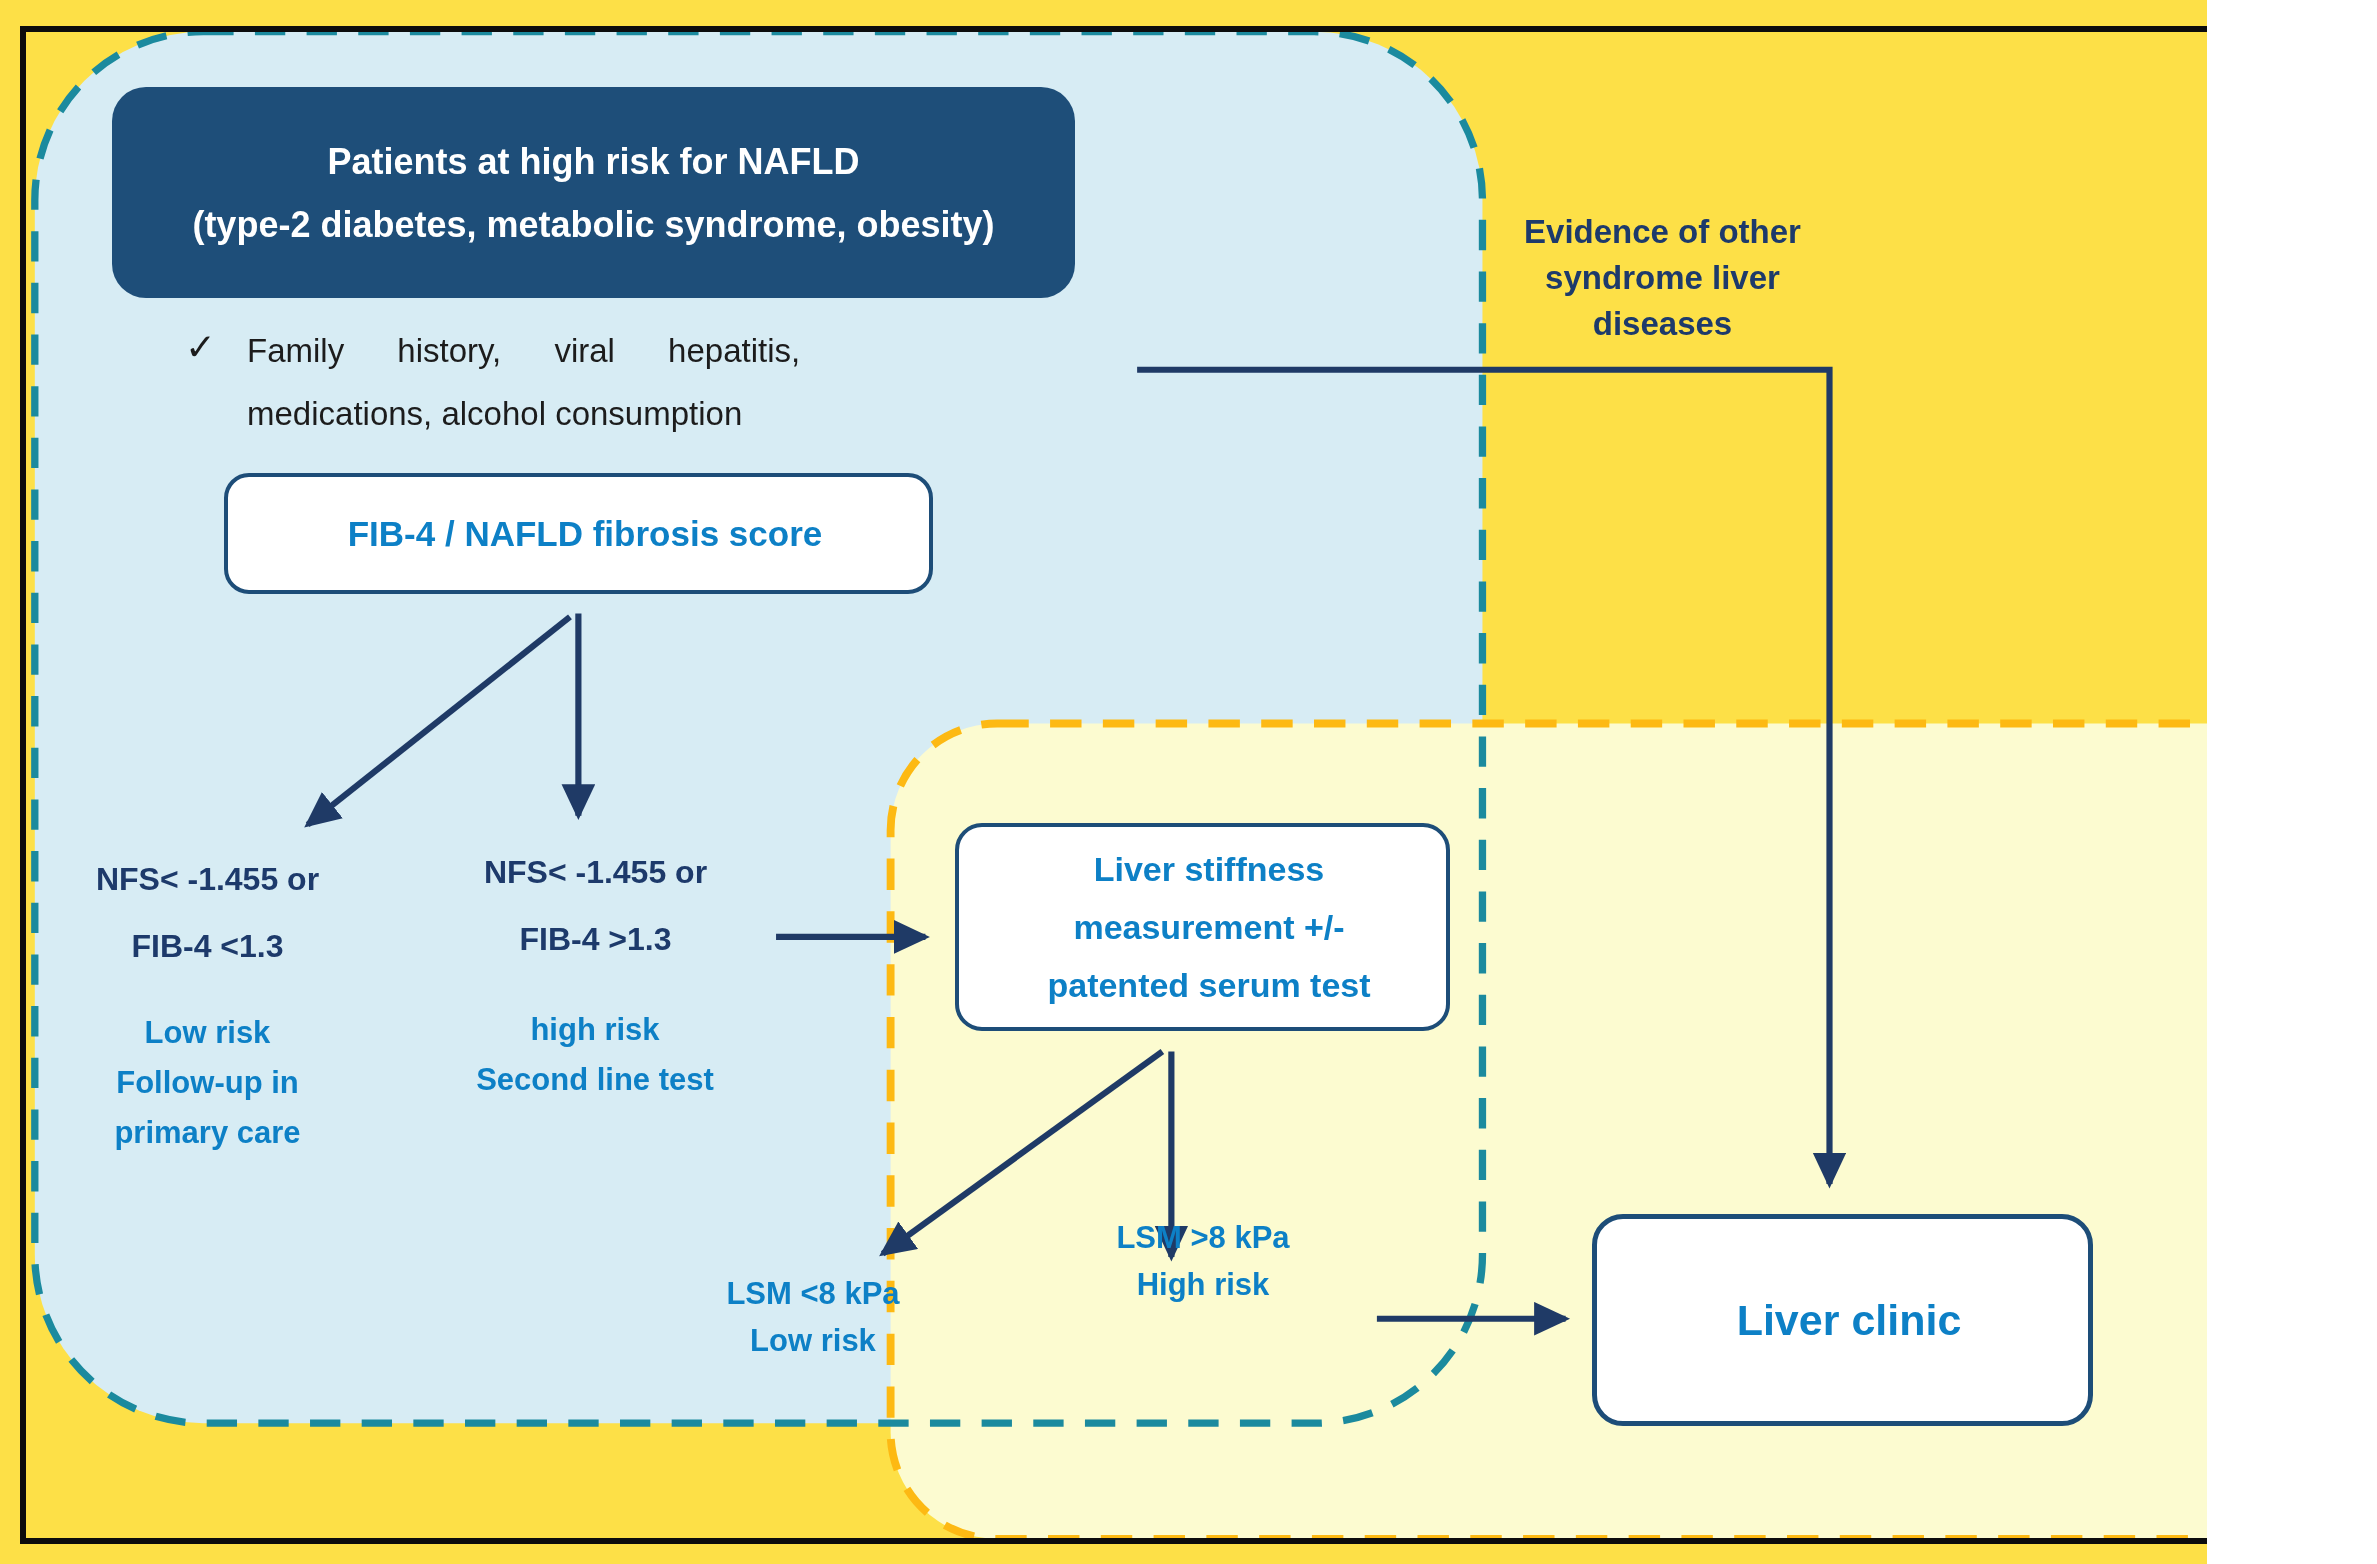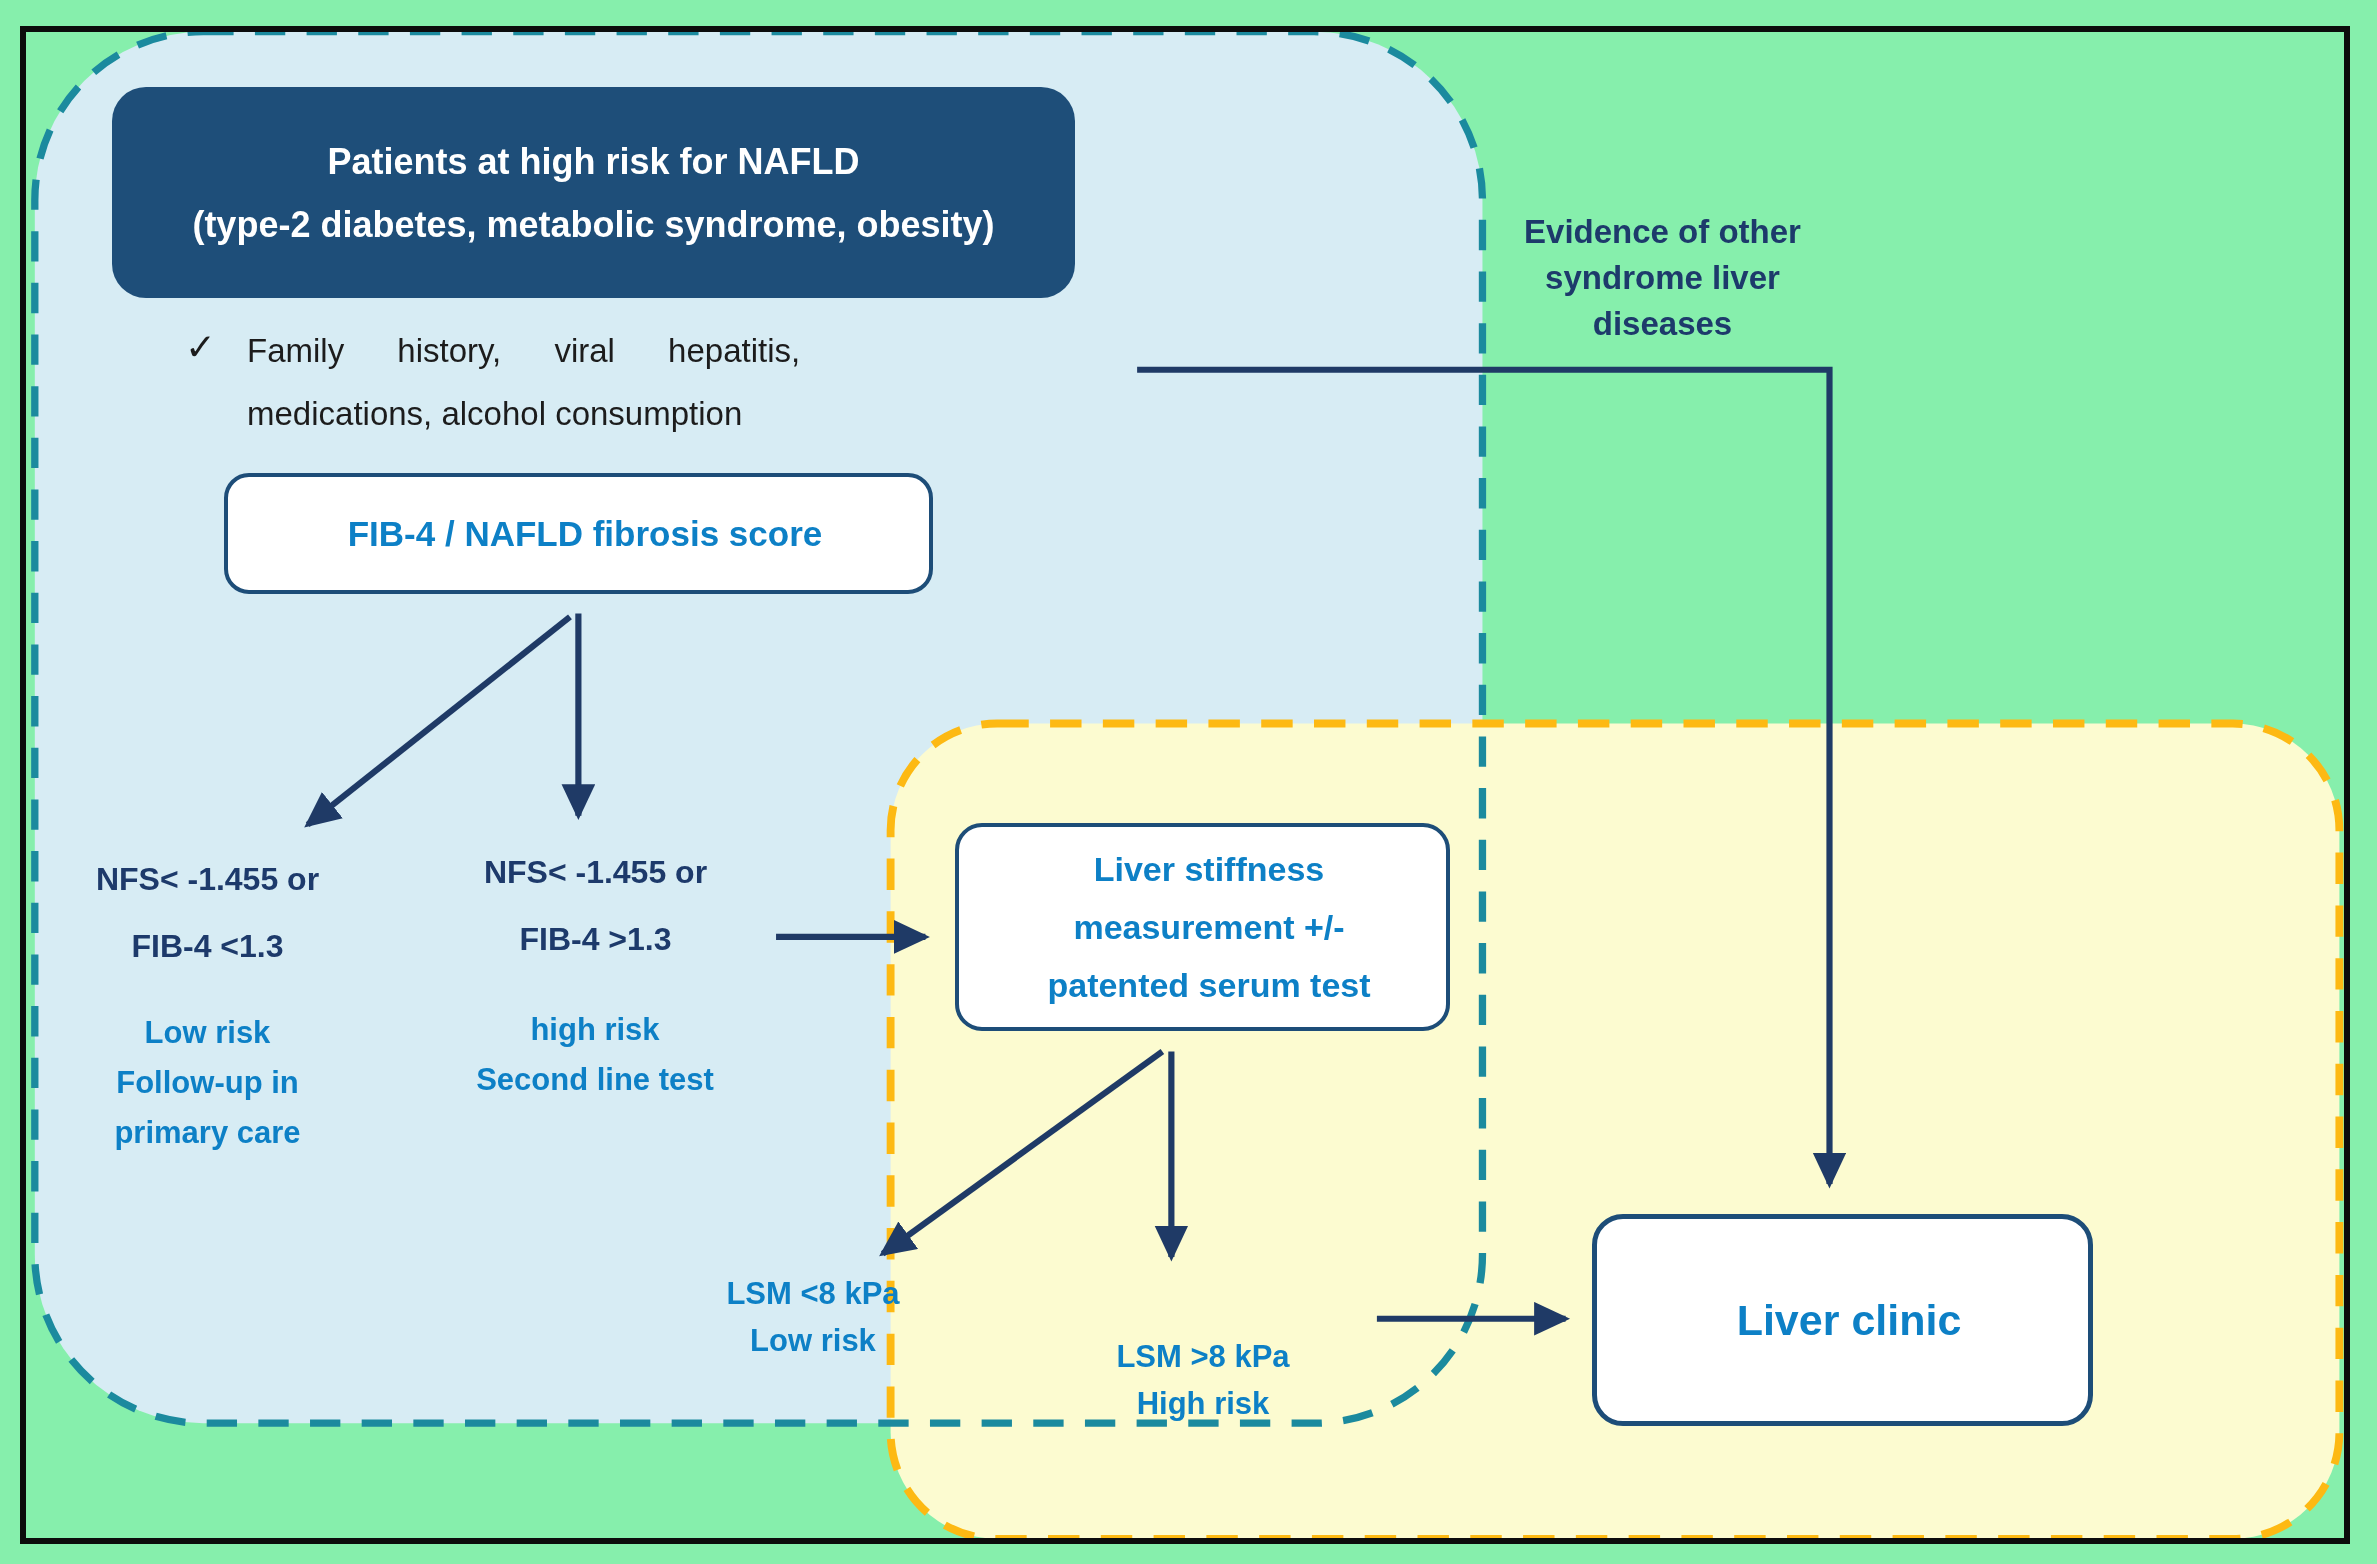--- a/index.html
+++ b/index.html
@@ -3,23 +3,23 @@
 <meta charset="utf-8">
 <style>
   html, body {
     margin: 0;
     padding: 0;
     background: #ffffff;
     font-family: "Liberation Sans", "DejaVu Sans", sans-serif;
   }
   #canvas {
     position: relative;
-    width: 2377px;
+    width: 2207px;
     height: 1565px;
-    background: #86efac;
+    background: #fde047;
     overflow: hidden;
   }
   #frame {
     position: absolute;
     left: 20px; top: 26px;
     width: 2330px; height: 1518px;
     border: 6.7px solid var(--frame, #0c0c0c);
     box-sizing: border-box;
   }
   svg.layer {
@@ -151,21 +151,21 @@
   <div class="abs white-box" style="left:955px; top:823px; width:495px; height:208px; font-size:34px; line-height:58px;">
     <span>Liver stiffness</span>
     <span>measurement +/-</span>
     <span>patented serum test</span>
   </div>
 
   <div class="abs blue-label" style="left:712px; top:1270px; width:202px; line-height:47px;">
     <div>LSM &lt;8 kPa</div>
     <div>Low risk</div>
   </div>
-  <div class="abs blue-label" style="left:1102px; top:1333px; width:202px; line-height:47px;text-align:center;">
+  <div class="abs blue-label" style="left:1102px; top:1214px; width:202px; line-height:47px;text-align:center;">
     <div>LSM &gt;8 kPa</div>
     <div>High risk</div>
   </div>
 
   <div class="abs evidence" style="left:1483px; top:209px; width:359px;">
     <div>Evidence of other</div>
     <div>syndrome liver</div>
     <div>diseases</div>
   </div>
 

